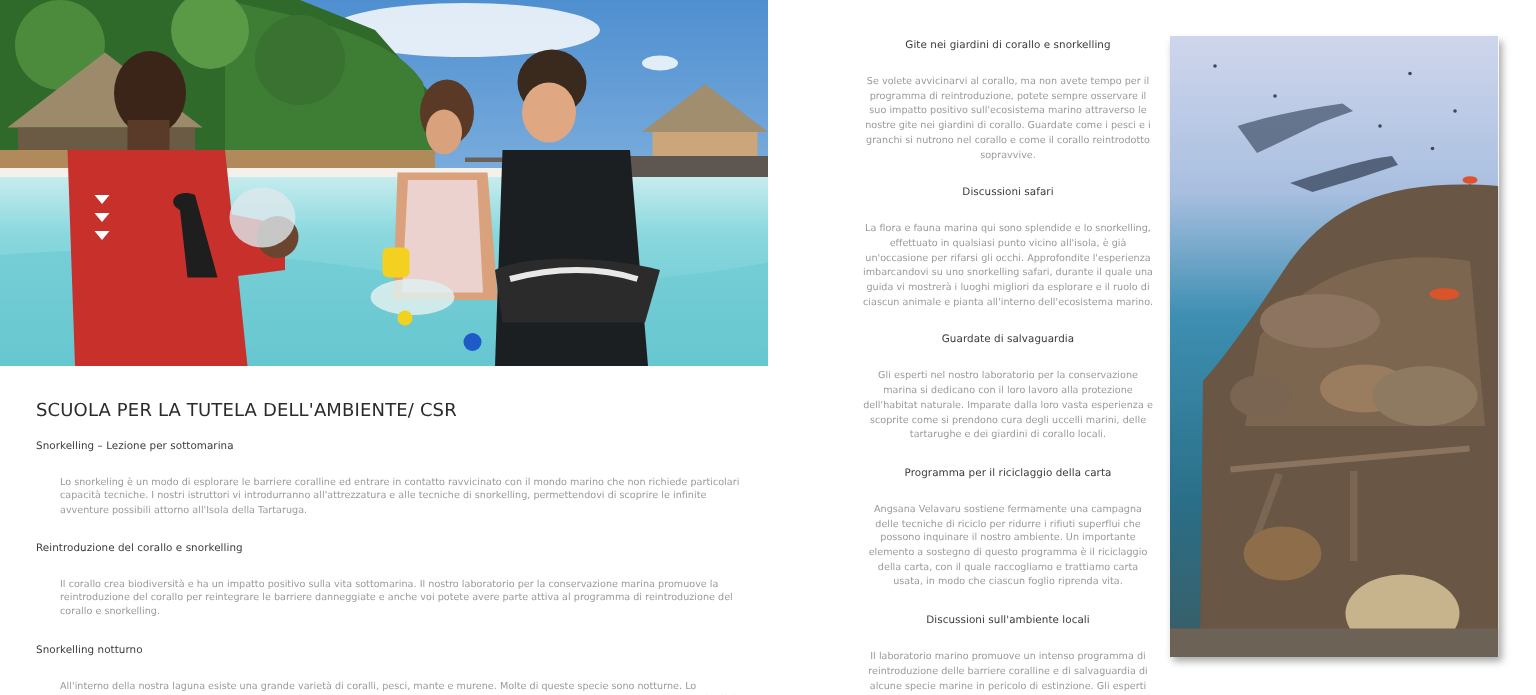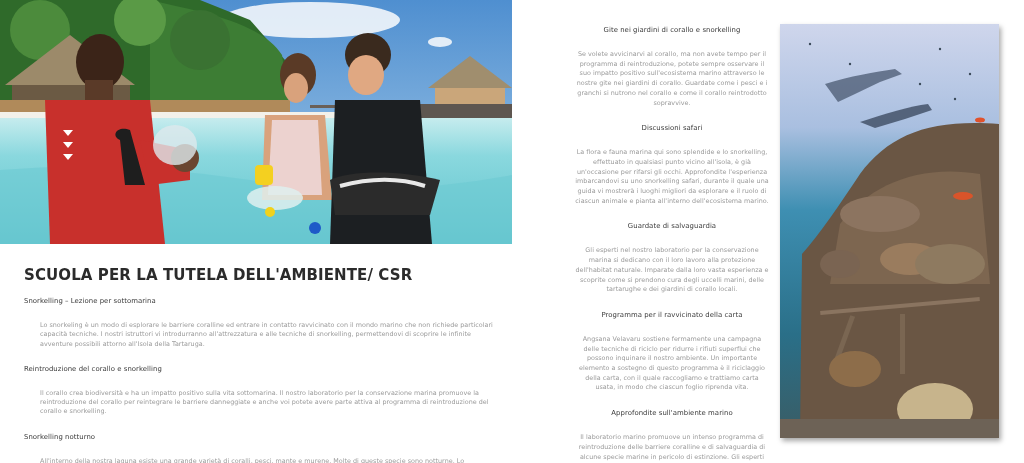--- a/index.html
+++ b/index.html
@@ -8,21 +8,21 @@
   
   .photo-top { position:absolute; left:0; top:0; width:512px; height:244px; overflow:hidden; }
   .photo-top svg { display:block; }
 
   
   .photo-coral { position:absolute; left:780px; top:24px; width:219px; height:414px; overflow:hidden; box-shadow:2px 3px 5px rgba(0,0,0,0.35); }
   .photo-coral svg { display:block; }
 
   
   .col-left { position:absolute; left:24px; top:266px; width:490px; }
-  .page-title { font-size:15px; letter-spacing:0.1px; color:#2b2b2b; margin:0 0 13px 0; font-weight:bold; }
+  .page-title { font-size:12px; letter-spacing:0.1px; color:#2b2b2b; margin:0 0 13px 0; font-weight:normal; }
   .section { margin-bottom:6px; }
   .sec-h { font-size:6.9px; color:#3a3a3a; margin:0 0 2px 0; font-weight:normal; letter-spacing:0.05px; }
   .sec-p { font-size:6.4px; line-height:9.3px; color:#9a9a9a; margin:16px; letter-spacing:0.02px; }
 
   
   .col-mid { position:absolute; left:559px; top:26px; width:226px;text-align:center; }
   .col-mid .section { margin-bottom:6px; }
   .col-mid .sec-p { line-height:9.7px; }
 </style>
 </head>
@@ -122,25 +122,25 @@
   </div>
   <div class="section">
     <h2 class="sec-h">Discussioni safari</h2>
     <p class="sec-p">La flora e fauna marina qui sono splendide e lo snorkelling, effettuato in qualsiasi punto vicino all'isola, è già un'occasione per rifarsi gli occhi. Approfondite l'esperienza imbarcandovi su uno snorkelling safari, durante il quale una guida vi mostrerà i luoghi migliori da esplorare e il ruolo di ciascun animale e pianta all'interno dell'ecosistema marino.</p>
   </div>
   <div class="section">
     <h2 class="sec-h">Guardate di salvaguardia</h2>
     <p class="sec-p">Gli esperti nel nostro laboratorio per la conservazione marina si dedicano con il loro lavoro alla protezione dell'habitat naturale. Imparate dalla loro vasta esperienza e scoprite come si prendono cura degli uccelli marini, delle tartarughe e dei giardini di corallo locali.</p>
   </div>
   <div class="section">
-    <h2 class="sec-h">Programma per il ravvicinato della carta</h2>
+    <h2 class="sec-h">Programma per il riciclaggio della carta</h2>
     <p class="sec-p">Angsana Velavaru sostiene fermamente una campagna delle tecniche di riciclo per ridurre i rifiuti superflui che possono inquinare il nostro ambiente. Un importante elemento a sostegno di questo programma è il riciclaggio della carta, con il quale raccogliamo e trattiamo carta usata, in modo che ciascun foglio riprenda vita.</p>
   </div>
   <div class="section">
-    <h2 class="sec-h">Approfondite sull'ambiente marino</h2>
+    <h2 class="sec-h">Discussioni sull'ambiente locali</h2>
     <p class="sec-p">Il laboratorio marino promuove un intenso programma di reintroduzione delle barriere coralline e di salvaguardia di alcune specie marine in pericolo di estinzione. Gli esperti del laboratorio condividono inoltre i loro progressi in una serie di lezioni aperte agli ospiti in cui sono illustrate le attività del laboratorio e insegnano alle nuove generazioni a preservare le bellezze naturali delle Maldive.</p>
   </div>
 </div>
 
 <div class="photo-coral" aria-label="Underwater view of two snorkellers above a coral reef structure with small fish">
   <svg width="219" height="414" viewBox="0 0 219 414" xmlns="http://www.w3.org/2000/svg">
     <defs>
       <linearGradient id="water" x1="0" y1="0" x2="0" y2="1">
         <stop offset="0" stop-color="#cfd6ec"></stop>
         <stop offset="0.25" stop-color="#a9bfe0"></stop>

